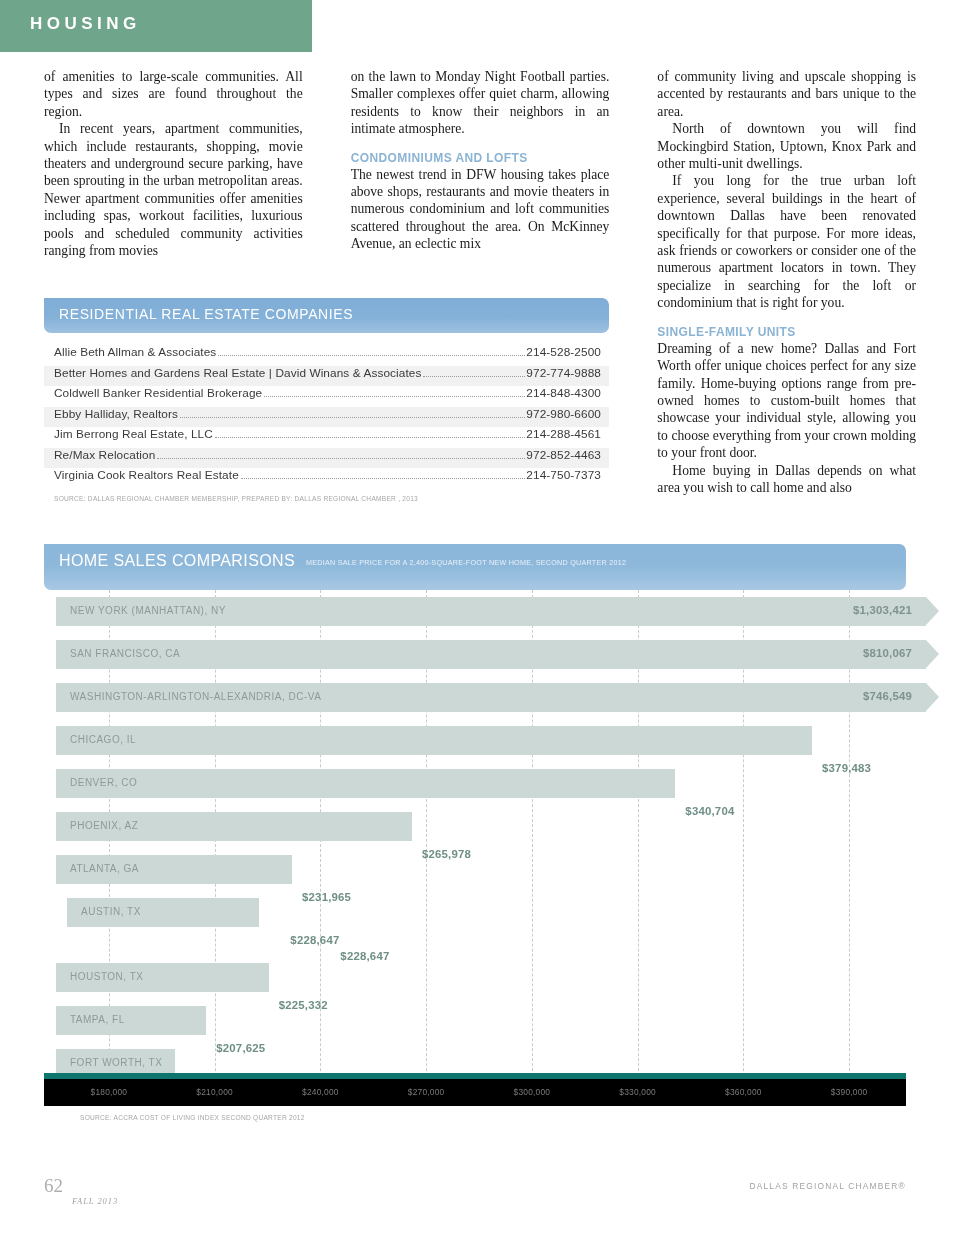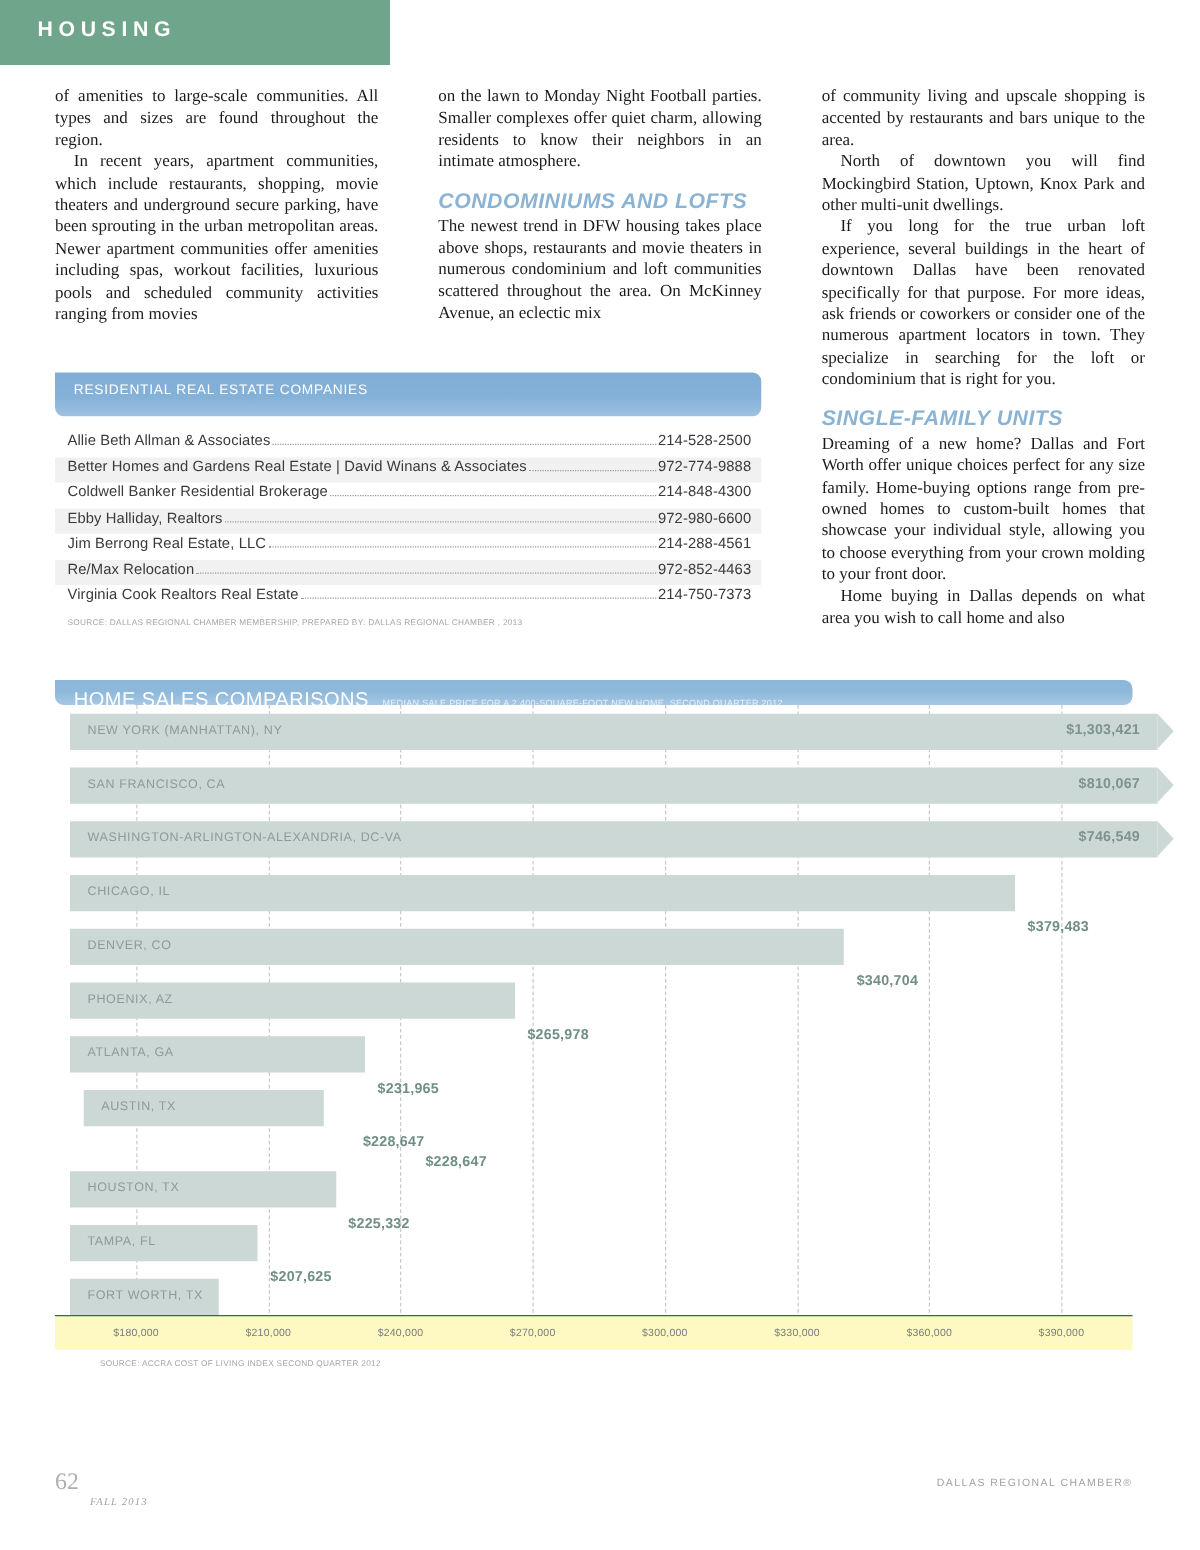--- a/index.html
+++ b/index.html
@@ -33,35 +33,34 @@
     font-family:"Liberation Serif", serif;
     font-size:13.6px;line-height:17.4px;
     text-align:justify;
     color:#1b1b1b;
     hyphens:auto;
   }
   .col p.indent{text-indent:15px;}
   .sub-head{
     margin:13px 0 1px 0;
     font-family:"Liberation Sans", sans-serif;
-    font-size:17px;font-weight:bold;letter-spacing:0.4px;
+    font-size:12px;font-weight:bold;letter-spacing:0.4px;
     color:#8ab3d4;
-    font-style:italic;
   }
 
   
   .rre{position:absolute;left:44px;top:298px;width:565px;}
   .rre-head{
     height:35px;border-radius:0 7px 7px 7px;
     background:linear-gradient(to bottom,#7fadd6 0%,#84b1d8 55%,#9dc1e0 100%);
     position:relative;
   }
   .rre-head .t{
     position:absolute;left:15px;top:8px;
-    color:#ffffff;font-size:11px;letter-spacing:0.6px;font-weight:400;
+    color:#ffffff;font-size:14px;letter-spacing:0.6px;font-weight:400;
   }
   .rre-list{margin-top:12px;}
   .rre-row{
     display:flex;align-items:baseline;
     height:20.5px;
     padding:0 8px 0 10px;
     font-size:11.8px;color:#3a3a3a;
     letter-spacing:0.1px;
   }
   .rre-row.alt{background:#f1f1f1;}
@@ -74,21 +73,21 @@
   }
   .rre-row .ph{white-space:nowrap;}
   .src{
     margin-top:6px;padding-left:10px;
     font-size:6.6px;letter-spacing:0.25px;color:#a6a6a6;
   }
 
   
   .chart{position:absolute;left:44px;top:544px;width:862px;}
   .chart-head{
-    height:20px;border-radius:0 7px 7px 7px;
+    height:46px;border-radius:0 7px 7px 7px;
     background:linear-gradient(to bottom,#8ab6da 0%,#8fb9db 50%,#a8c8e4 100%);
     position:relative;overflow:hidden;
   }
   .chart-head .ct{
     position:absolute;left:15px;top:8px;
     color:#ffffff;font-size:16px;letter-spacing:0.4px;
   }
   .chart-head .cs{
     position:absolute;left:262px;top:14px;
     color:#e8f0f8;font-size:7.2px;letter-spacing:0.25px;
@@ -130,21 +129,21 @@
   .val{
     position:absolute;top:15px;
     font-size:11.4px;color:#6f8f86;font-weight:bold;letter-spacing:0.2px;
     white-space:nowrap;
     margin-top:28px;
   }
   .val.dallasval{color:#7ba6cf;}
 
   .axis{
     position:absolute;left:0;bottom:0;width:862px;height:27px;
-    background:#fef9c3;border-top:1px solid #0f766e;
+    background:#000000;border-top:6px solid #0f766e;
   }
   .axis .tk{
     position:absolute;top:8px;
     font-size:8.4px;color:#7b7b7b;letter-spacing:0.2px;
     transform:translateX(-50%);
   }
   .chart-src{
     margin-top:8px;padding-left:36px;
     font-size:6.6px;letter-spacing:0.25px;color:#a6a6a6;
   }

